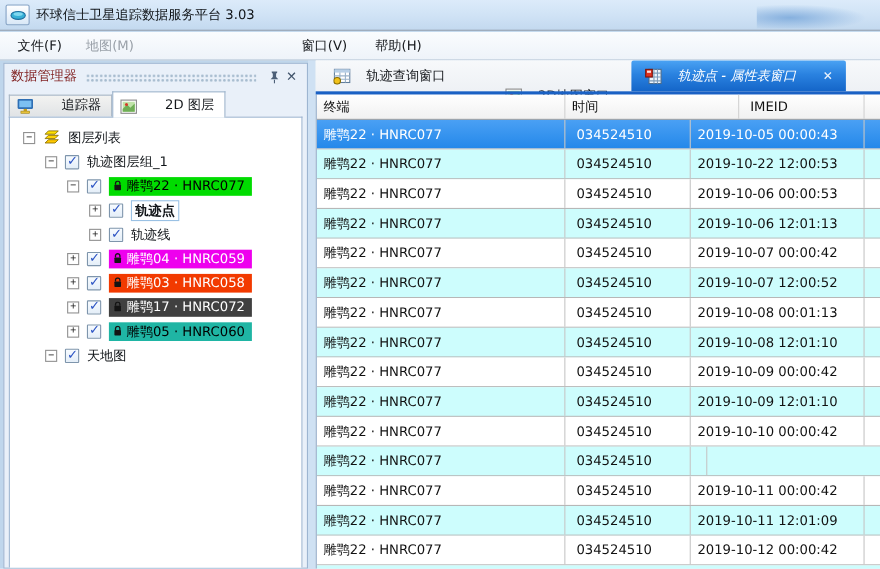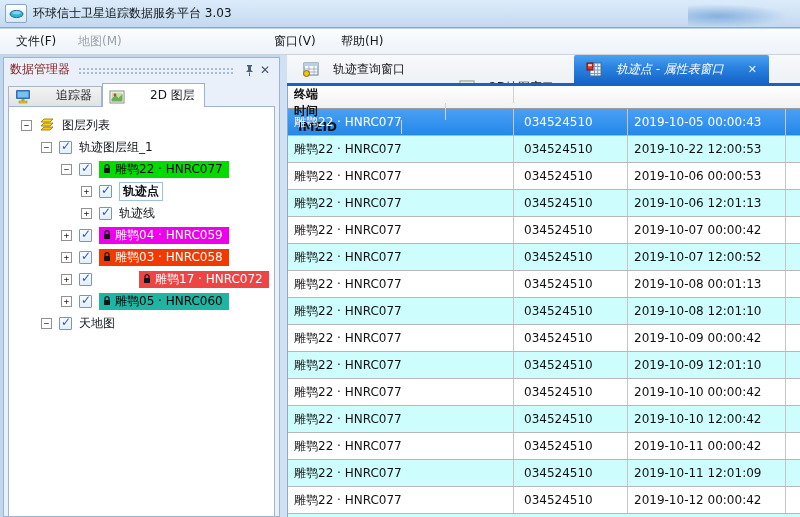--- a/index.html
+++ b/index.html
@@ -60,21 +60,21 @@
     background:linear-gradient(180deg,#f7f9fb,#eef1f5); display:flex; align-items:center; }
   .doc-tab { display:flex; align-items:center; gap:8px; padding:0 12px; height:28px; color:#15181c; cursor:default; }
   .doc-tab.active { background:linear-gradient(180deg,#4aa2f3 0%,#2a82e0 45%,#1465c8 100%);
     color:#ffffff; border-radius:2px 2px 0 0; }
   .doc-tab .tab-close { margin-left:16px; font-size:11px; font-weight:bold; color:#eaf2fc; }
   .doc-underline { position:absolute; left:0; top:28px; width:513px; height:3px; background:#1a61c4; }
 
   
   .grid { position:absolute; left:0; top:31px; width:513px; height:431px; border-left:1px solid #8fa8c8; overflow:hidden; }
   .grid-header { display:flex; height:23px; background:linear-gradient(180deg,#ffffff,#f1f1f1);
-    border-bottom:1px solid #9c9c9c; font-weight:bold; color:#111;flex-direction:column; }
+    border-bottom:1px solid #9c9c9c; font-weight:normal; color:#111; }
   .grid-header .cell { border-right:1px solid #d2d2d2; }
   .grid-row { display:flex; height:27px; border-bottom:1px solid #b7b7b7; background:#ffffff; color:#111; }
   .grid-row.zebra { background:#cdfdfd; }
   .grid-row.selected { background:linear-gradient(180deg,#4aa0f4,#2488ea); color:#ffffff; }
   .grid-row.partial { height:4px; border-bottom:none; }
   .cell { display:flex; align-items:center; padding-left:6px; overflow:hidden; white-space:nowrap; flex:none; }
   .cell.c0 { width:226px; }
   .cell.c1 { width:114px; padding-left:10px; }
   .cell.c2 { width:158px; }
   .cell.c3 { width:15px; padding-left:3px; }
@@ -199,21 +199,21 @@
               <path d="M2 4V2.6C2 1.4 2.9.7 4 .7s2 .7 2 1.9V4" fill="none" stroke="#141414" stroke-width="1.2"></path>
               <rect x="1" y="4" width="6" height="5" rx=".7" fill="#141414"></rect>
             </svg>
           </span>
           <span>雕鹗03 · HNRC058</span>
         </span>
       </div>
       <div class="tree-row" style="padding-left: 52px;">
         <span class="expander">+</span>
         <span class="cbx"></span>
-        <span class="chip" style="background: #ef4444; color: rgb(255, 255, 255); margin-left: 40px;">
+        <span class="chip" style="background: #404040; color: rgb(255, 255, 255);">
           <span style="display: flex;">
             <svg width="8" height="10" viewBox="0 0 8 10">
               <path d="M2 4V2.6C2 1.4 2.9.7 4 .7s2 .7 2 1.9V4" fill="none" stroke="#141414" stroke-width="1.2"></path>
               <rect x="1" y="4" width="6" height="5" rx=".7" fill="#141414"></rect>
             </svg>
           </span>
           <span>雕鹗17 · HNRC072</span>
         </span>
       </div>
       <div class="tree-row" style="padding-left: 52px;">
@@ -347,21 +347,20 @@
         </div>
         <div class="grid-row ">
           <div class="cell c0">雕鹗22 · HNRC077</div>
           <div class="cell c1 mono">034524510</div>
           <div class="cell c2 mono">2019-10-10 00:00:42</div>
           <div class="cell c3"></div>
         </div>
         <div class="grid-row zebra">
           <div class="cell c0">雕鹗22 · HNRC077</div>
           <div class="cell c1 mono">034524510</div>
-          <div class="cell c2 mono">2019-10-10 12:00:42</div>
           <div class="cell c3"></div>
         </div>
         <div class="grid-row ">
           <div class="cell c0">雕鹗22 · HNRC077</div>
           <div class="cell c1 mono">034524510</div>
           <div class="cell c2 mono">2019-10-11 00:00:42</div>
           <div class="cell c3"></div>
         </div>
         <div class="grid-row zebra">
           <div class="cell c0">雕鹗22 · HNRC077</div>

